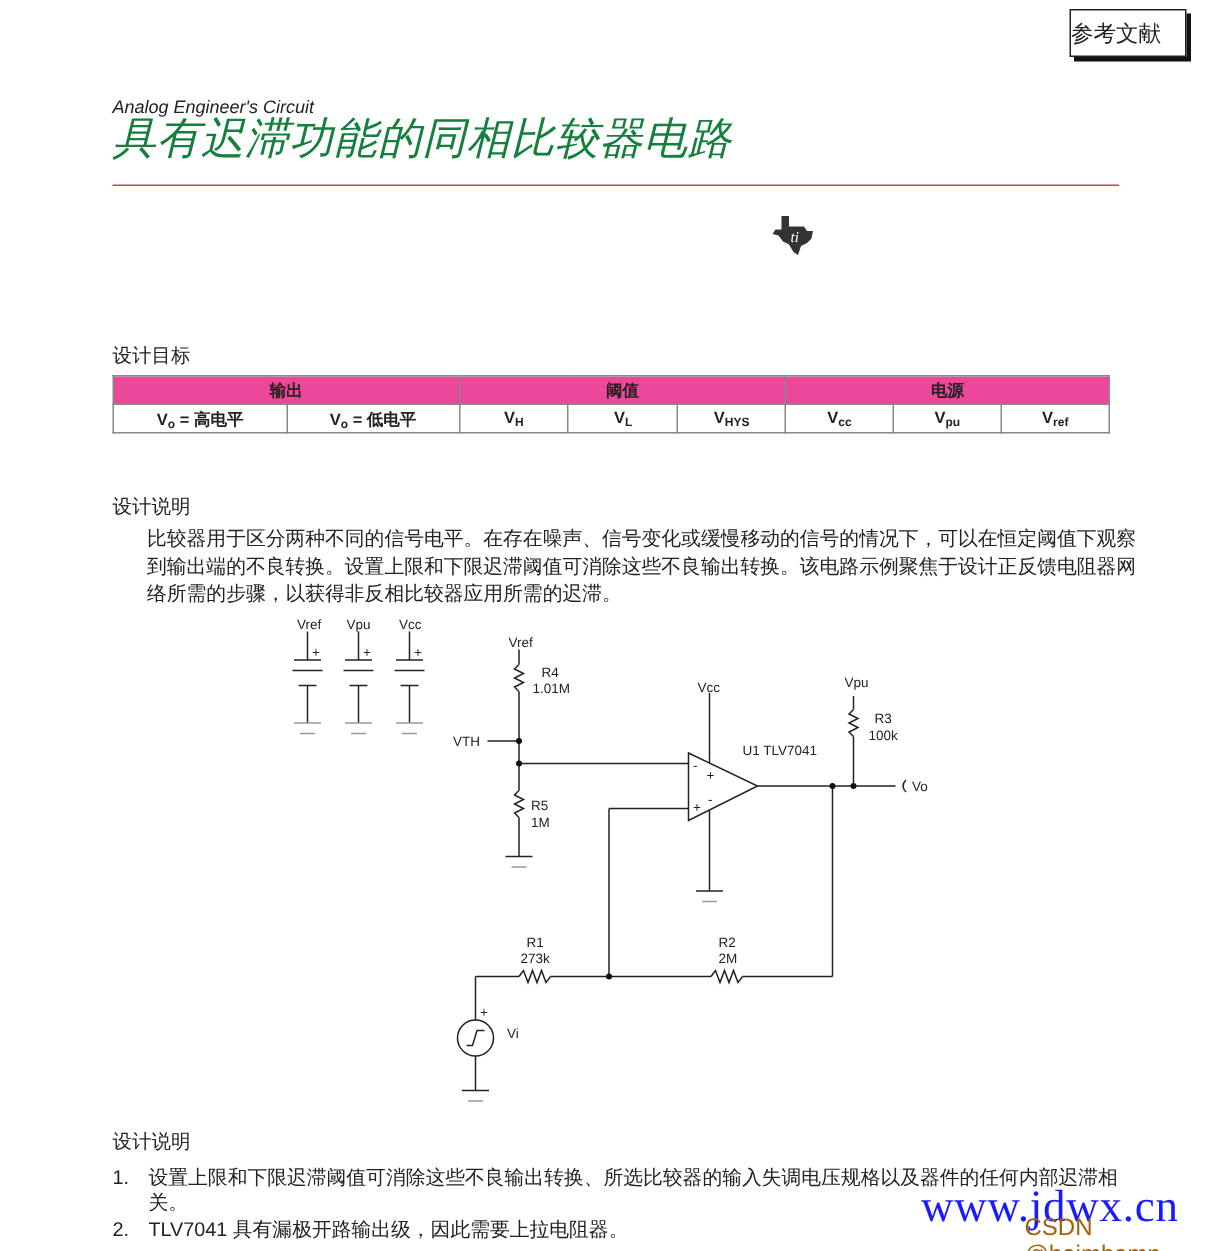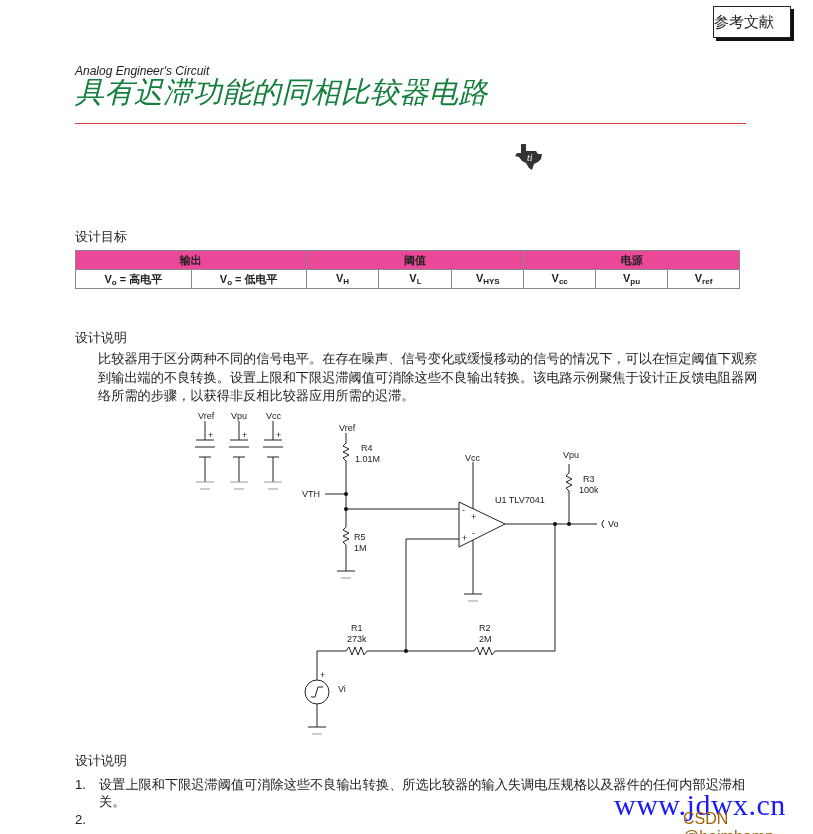--- a/index.html
+++ b/index.html
@@ -194,17 +194,18 @@
 </svg>
 
 <div class="abs section-h" style="left:75px; top:752px;">设计说明</div>
 <div class="abs notes">
   <div class="note-row">
     <span class="note-num">1.</span>
     <span>设置上限和下限迟滞阈值可消除这些不良输出转换、所选比较器的输入失调电压规格以及器件的任何内部迟滞相关。</span>
   </div>
   <div class="note-row" style="margin-top:1px;">
     <span class="note-num">2.</span>
+    <span>TLV7041 具有漏极开路输出级，因此需要上拉电阻器。</span>
   </div>
 </div>
 
 <div class="abs watermark">www.jdwx.cn</div>
 <div class="abs watermark2">CSDN @haimbamp</div>
 
 </body></html>

